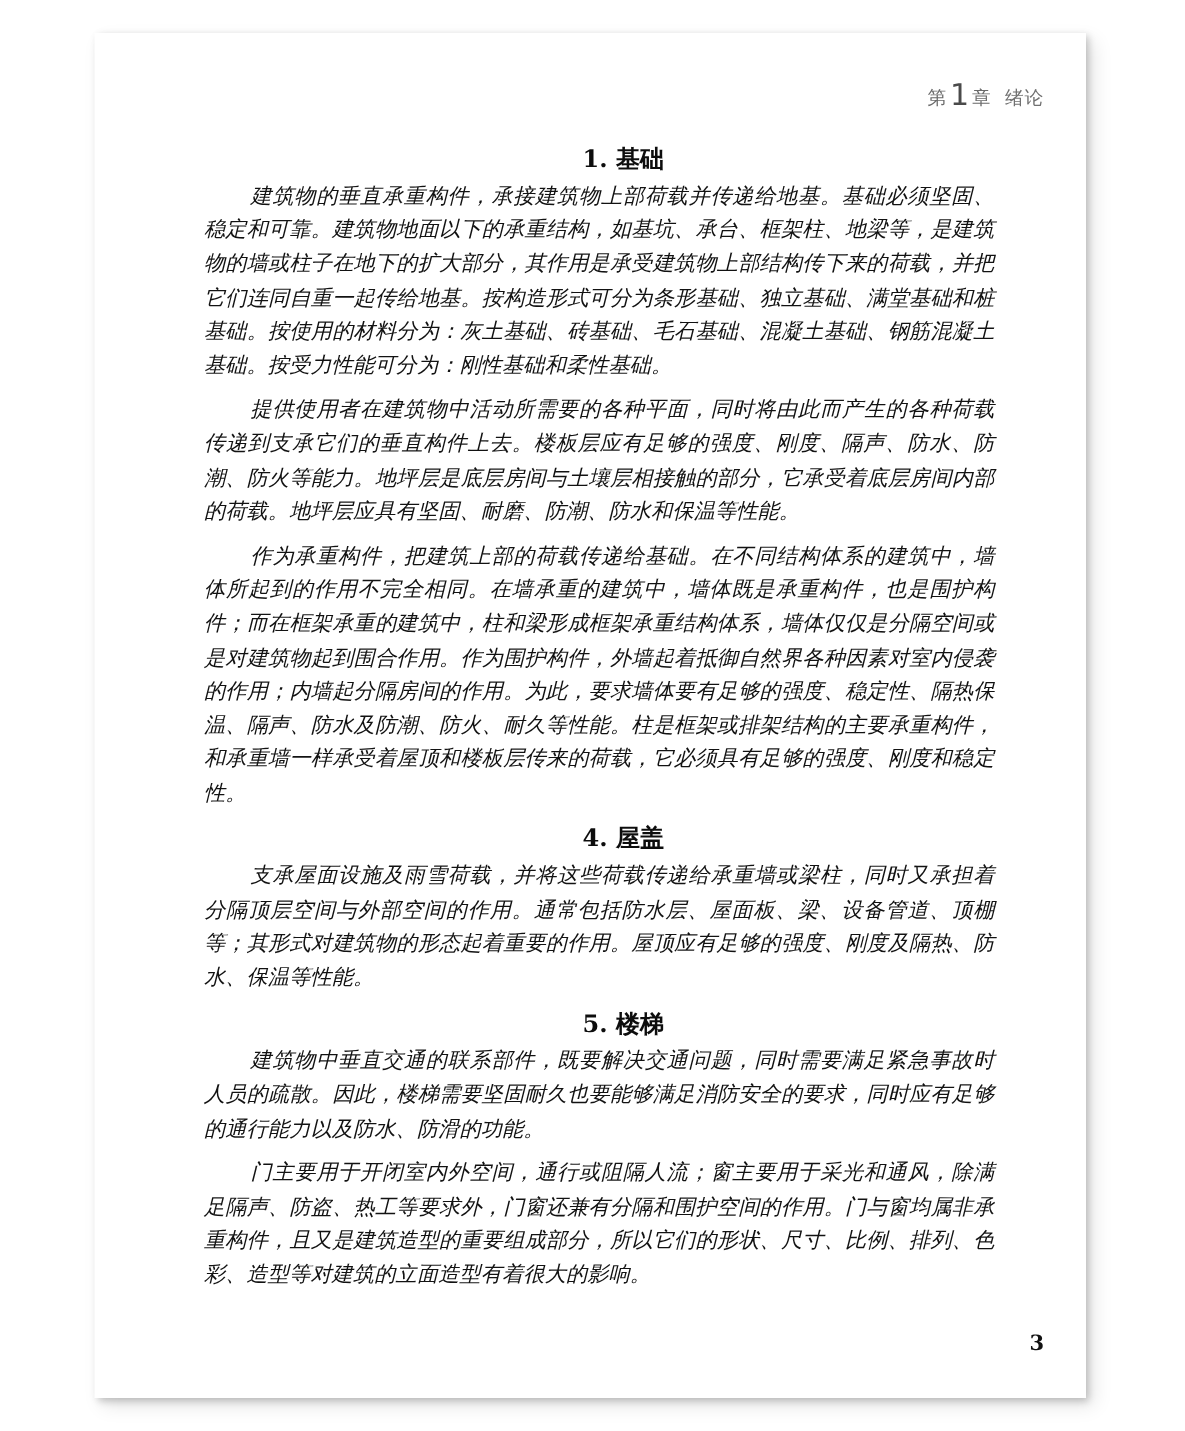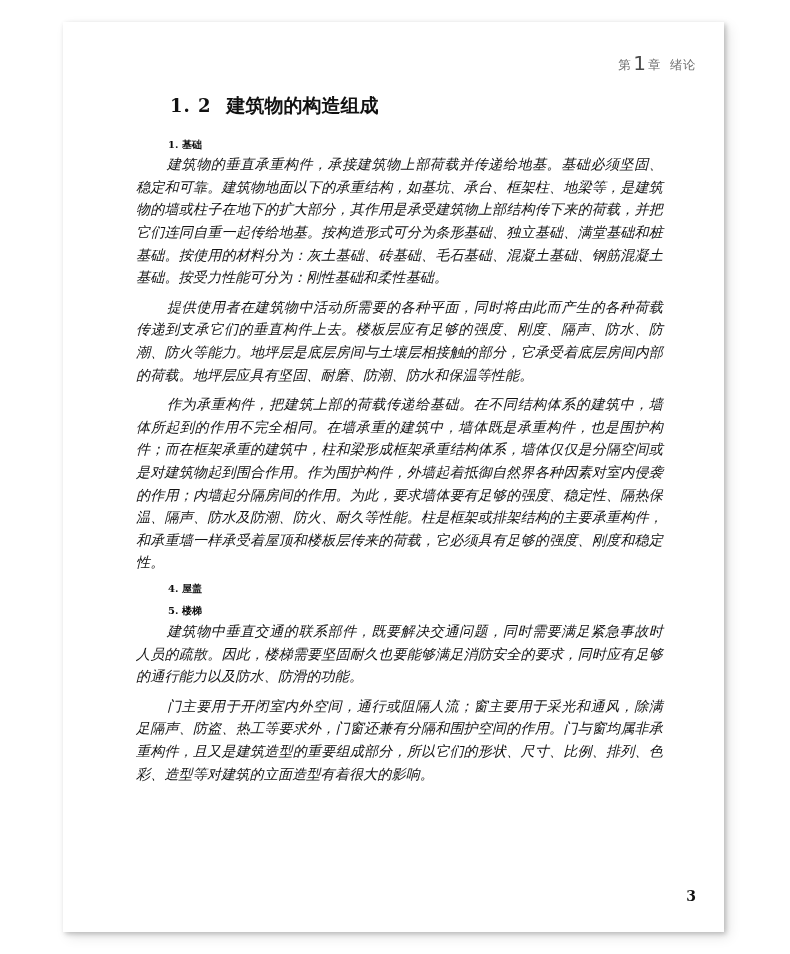--- a/index.html
+++ b/index.html
@@ -84,25 +84,26 @@
     font-family: "DejaVu Serif", "Liberation Serif", serif;
     font-weight: bold;
     font-size: 18px;
     letter-spacing: 1px;
   }
   h2#section-heading .sec-gap { display: inline-block; width: 15px; }
 
   .subhead {
     margin: 0 0 1px 0;
     font-family: "DejaVu Sans", "Liberation Sans", sans-serif;
-    font-size: 10px;
+    font-size: 16px;
     font-weight: bold;
     color: #0d0d0d;
     padding-left: 32px;
     line-height: 1.55;
+    text-align: center;
   }
   .subhead .sh-no {
     font-family: "DejaVu Serif", "Liberation Serif", serif;
     font-weight: bold;
   }
 
   p.body-par {
     margin: 0 0 1px 0;
     font-family: "DejaVu Serif", "Liberation Serif", serif;
     font-size: 14.1px;
@@ -137,37 +138,35 @@
   <div id="running-head">
     <span class="rh-cjk">第</span>
     <span class="rh-num">1</span>
     <span class="rh-cjk">章</span>
     <span class="rh-gap"></span>
     <span class="rh-title">绪论</span>
   </div>
 
   <div id="text-column">
 
-    <h2 id="section-heading">
-      <span class="sec-no">1. 2</span><span class="sec-gap"></span><span>建筑物的构造组成</span>
-    </h2>
 
     <div id="blocks-container">
         <div class="blk">
           <div class="subhead"><span class="sh-no">1.</span> <span>基础</span></div>
           <p class="body-par">建筑物的垂直承重构件，承接建筑物上部荷载并传递给地基。基础必须坚固、稳定和可靠。建筑物地面以下的承重结构，如基坑、承台、框架柱、地梁等，是建筑物的墙或柱子在地下的扩大部分，其作用是承受建筑物上部结构传下来的荷载，并把它们连同自重一起传给地基。按构造形式可分为条形基础、独立基础、满堂基础和桩基础。按使用的材料分为：灰土基础、砖基础、毛石基础、混凝土基础、钢筋混凝土基础。按受力性能可分为：刚性基础和柔性基础。</p>
         </div>
         <div class="blk">
           <p class="body-par">提供使用者在建筑物中活动所需要的各种平面，同时将由此而产生的各种荷载传递到支承它们的垂直构件上去。楼板层应有足够的强度、刚度、隔声、防水、防潮、防火等能力。地坪层是底层房间与土壤层相接触的部分，它承受着底层房间内部的荷载。地坪层应具有坚固、耐磨、防潮、防水和保温等性能。</p>
         </div>
         <div class="blk">
           <p class="body-par">作为承重构件，把建筑上部的荷载传递给基础。在不同结构体系的建筑中，墙体所起到的作用不完全相同。在墙承重的建筑中，墙体既是承重构件，也是围护构件；而在框架承重的建筑中，柱和梁形成框架承重结构体系，墙体仅仅是分隔空间或是对建筑物起到围合作用。作为围护构件，外墙起着抵御自然界各种因素对室内侵袭的作用；内墙起分隔房间的作用。为此，要求墙体要有足够的强度、稳定性、隔热保温、隔声、防水及防潮、防火、耐久等性能。柱是框架或排架结构的主要承重构件，和承重墙一样承受着屋顶和楼板层传来的荷载，它必须具有足够的强度、刚度和稳定性。</p>
         </div>
         <div class="blk">
           <div class="subhead"><span class="sh-no">4.</span> <span>屋盖</span></div>
+          <p class="body-par">支承屋面设施及雨雪荷载，并将这些荷载传递给承重墙或梁柱，同时又承担着分隔顶层空间与外部空间的作用。通常包括防水层、屋面板、梁、设备管道、顶棚等；其形式对建筑物的形态起着重要的作用。屋顶应有足够的强度、刚度及隔热、防水、保温等性能。</p>
         </div>
         <div class="blk">
           <div class="subhead"><span class="sh-no">5.</span> <span>楼梯</span></div>
           <p class="body-par">建筑物中垂直交通的联系部件，既要解决交通问题，同时需要满足紧急事故时人员的疏散。因此，楼梯需要坚固耐久也要能够满足消防安全的要求，同时应有足够的通行能力以及防水、防滑的功能。</p>
         </div>
         <div class="blk">
           <p class="body-par">门主要用于开闭室内外空间，通行或阻隔人流；窗主要用于采光和通风，除满足隔声、防盗、热工等要求外，门窗还兼有分隔和围护空间的作用。门与窗均属非承重构件，且又是建筑造型的重要组成部分，所以它们的形状、尺寸、比例、排列、色彩、造型等对建筑的立面造型有着很大的影响。</p>
         </div>
       </div>
 

